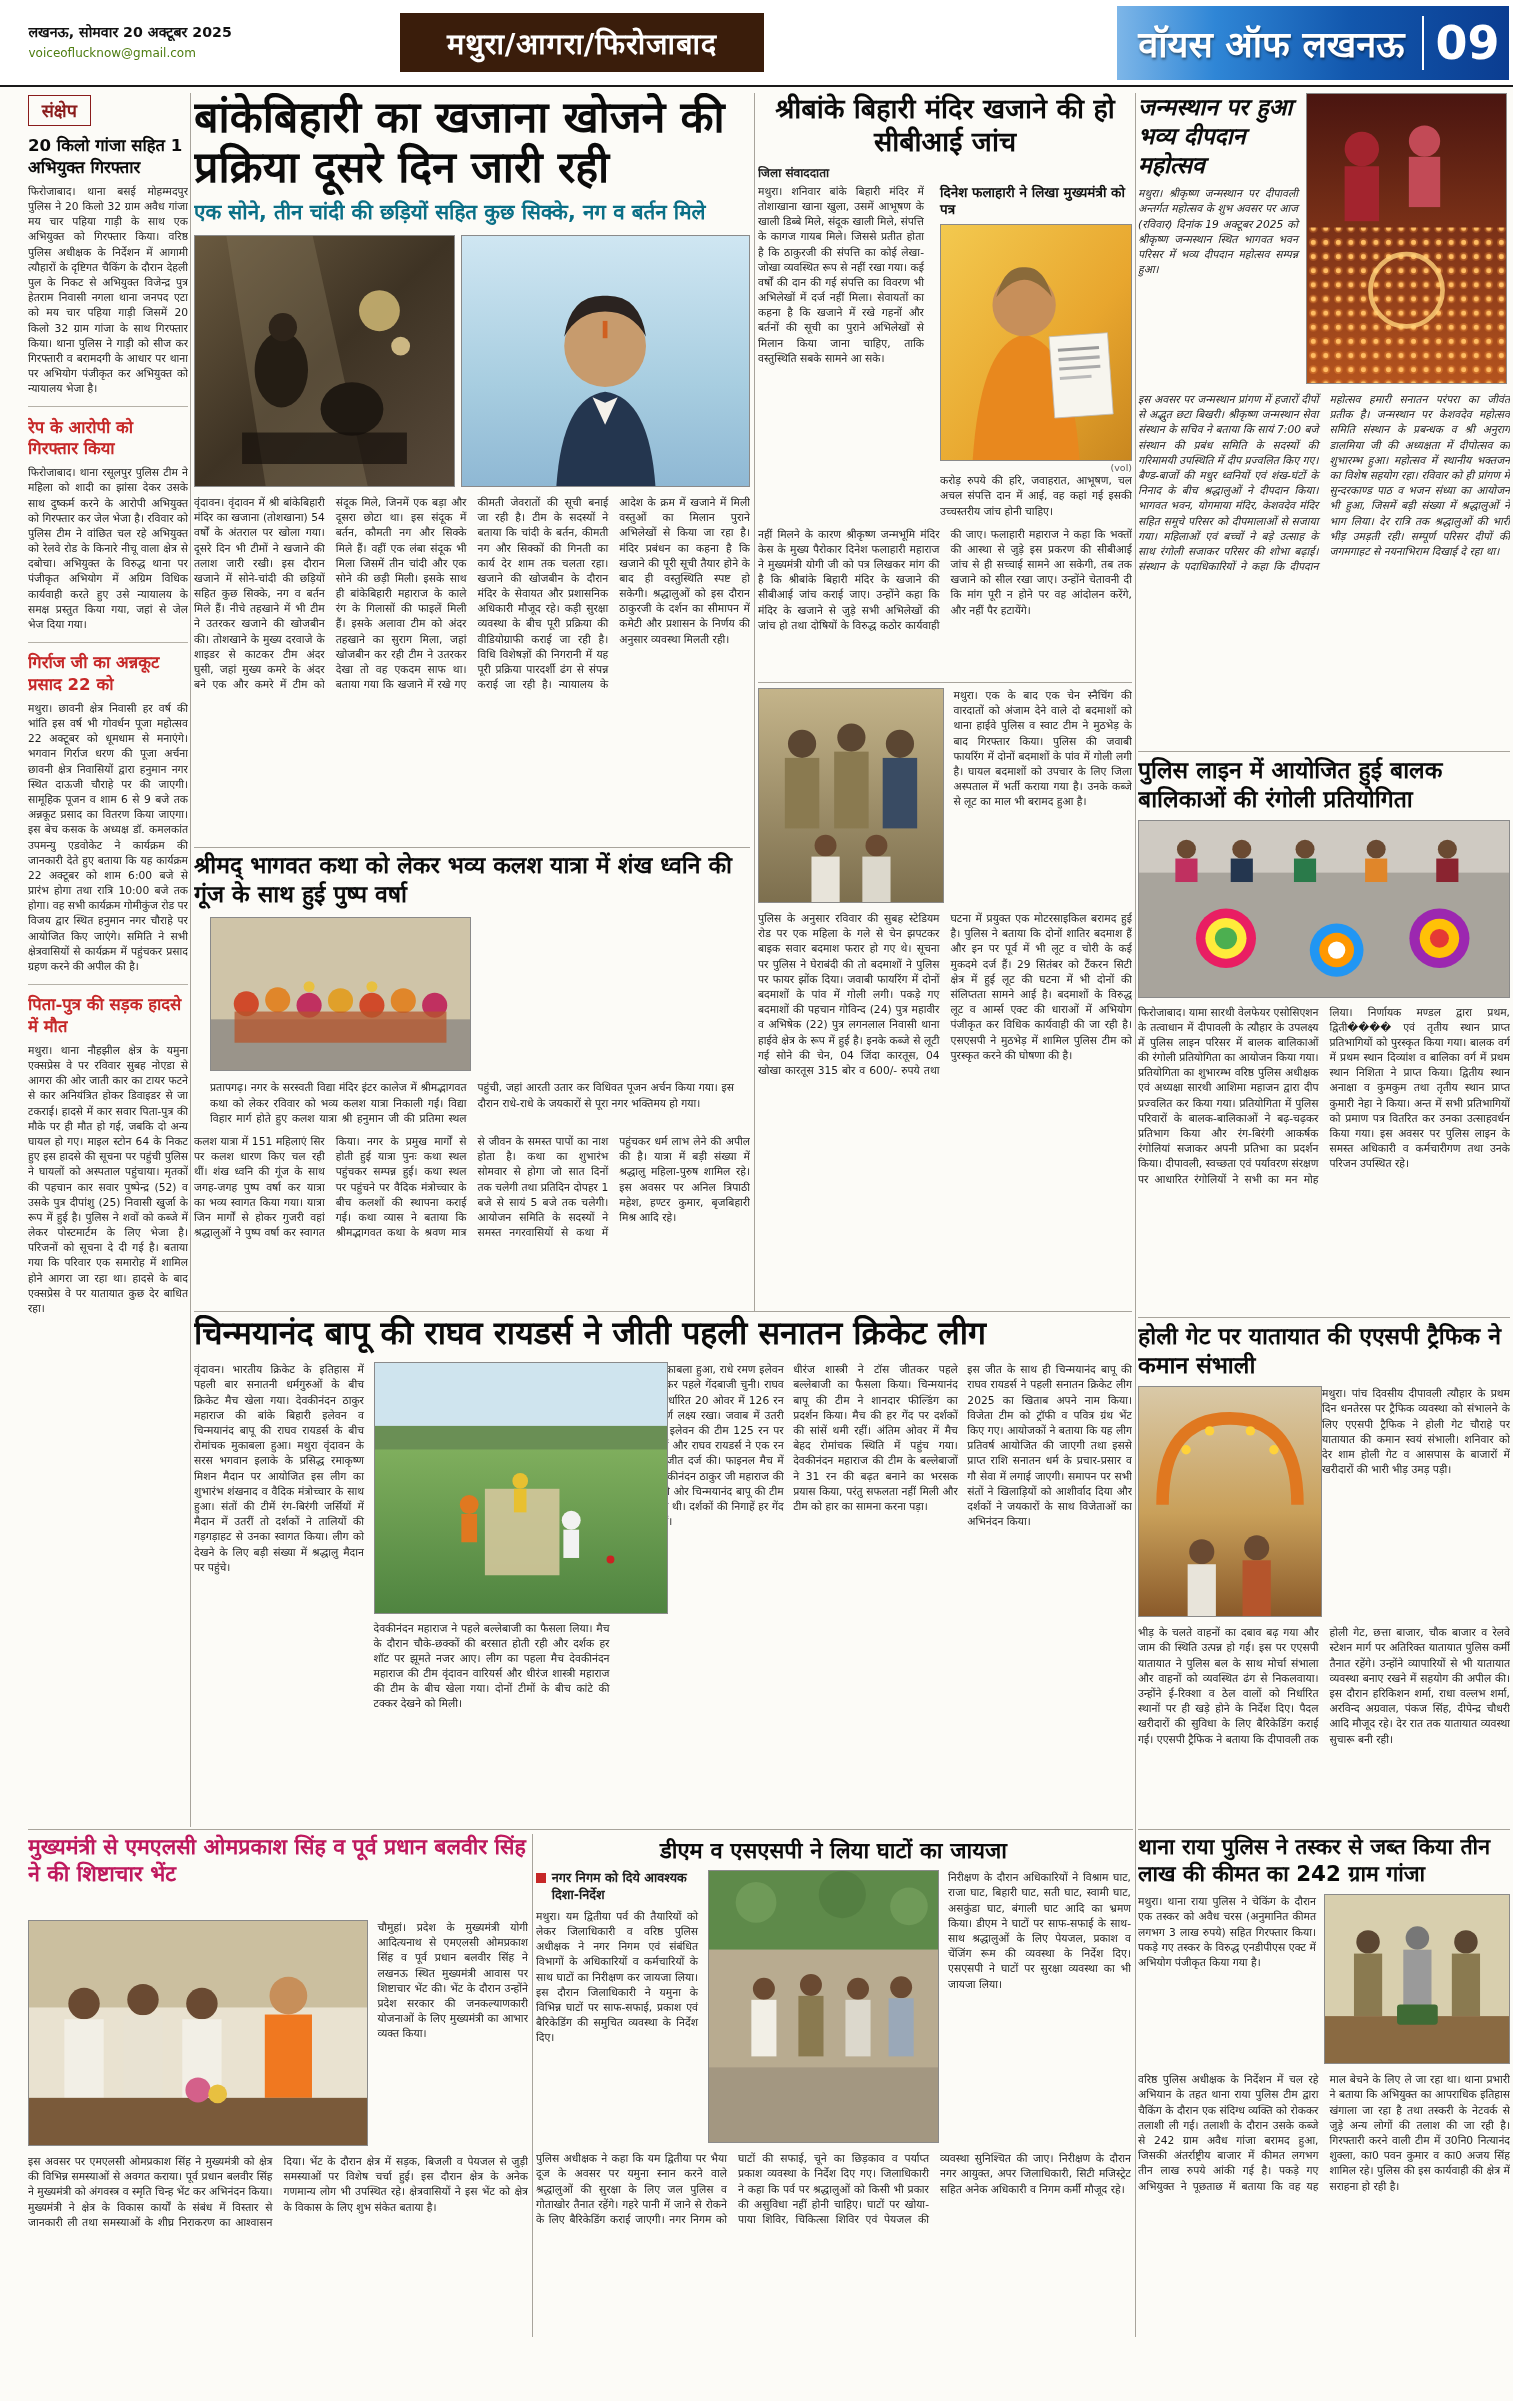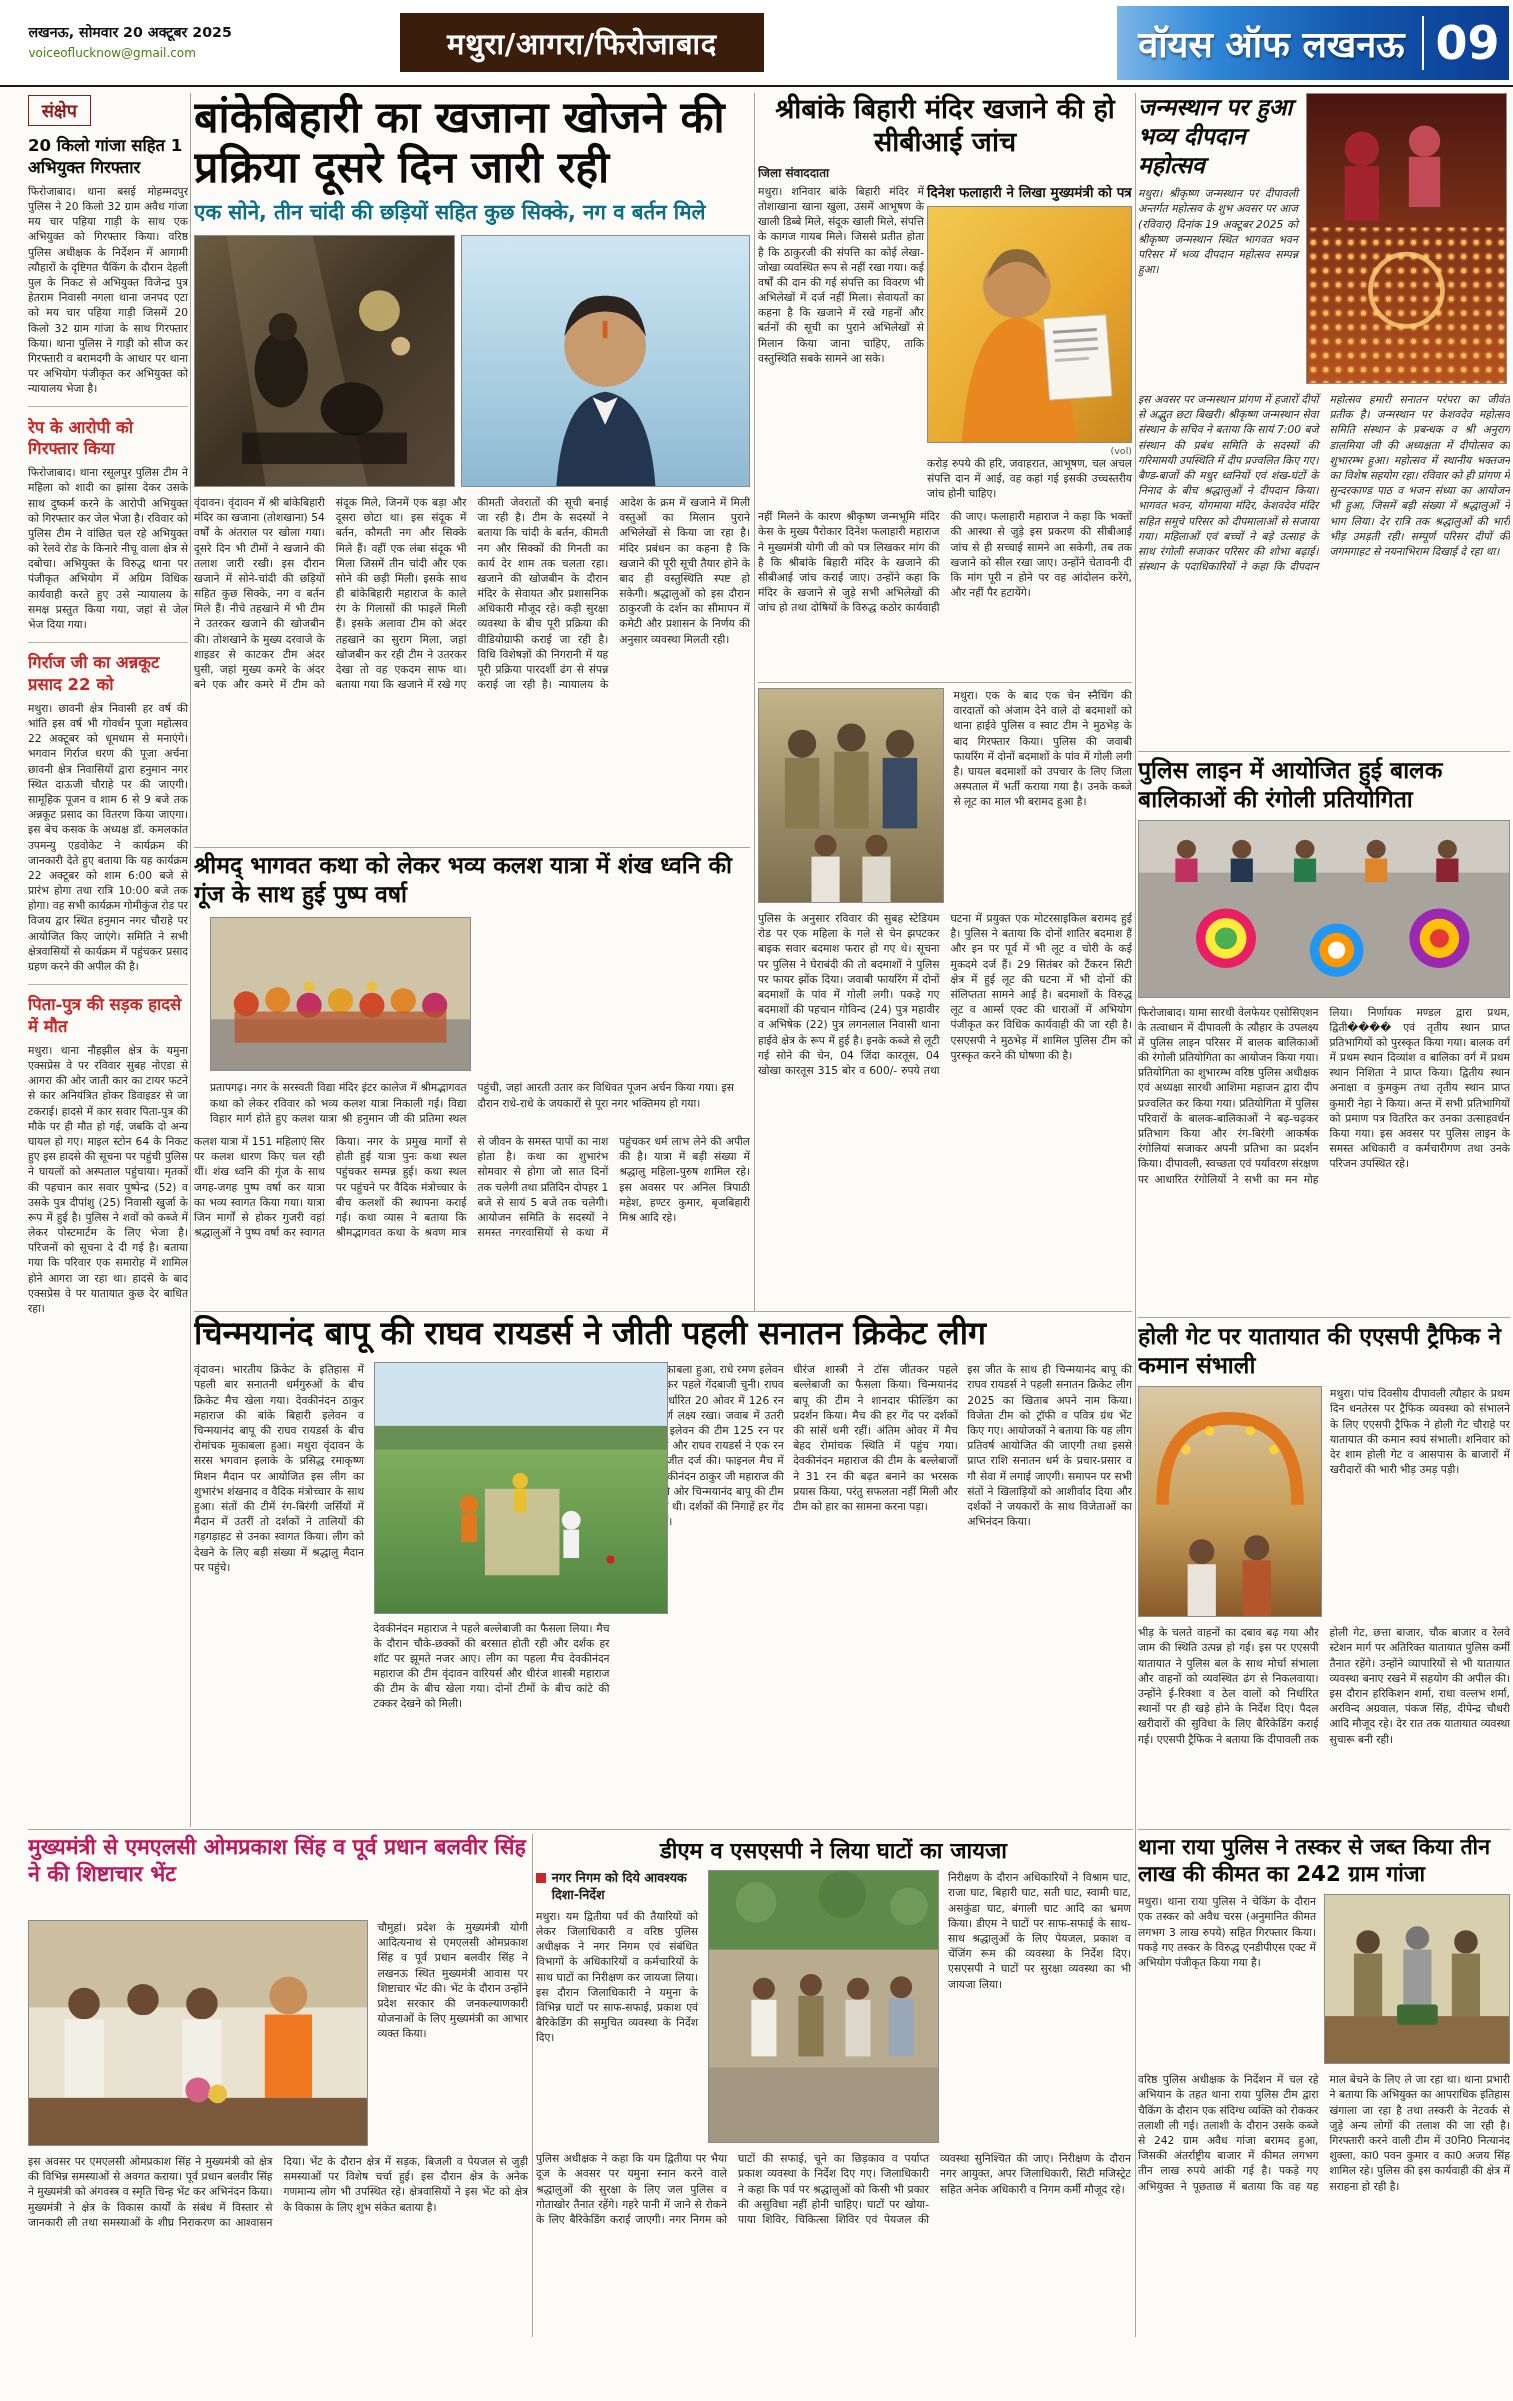--- a/index.html
+++ b/index.html
@@ -54,21 +54,21 @@
   
   #cricket { left:194px; top:1315px; width:938px; height:513px; }
   .crow { display:flex; gap:9.5px; margin-top:9.5px; }
   .crow .c1 { width:170px; flex-shrink:0; }
   .crow .c2 { width:236px; flex-shrink:0; }
   .crow .c3,.crow .c4,.crow .c5 { flex:1; }
   
   #cbi { left:758px; top:93px; width:374px; height:586px; }
   #cbi h2 { text-align:center; }
   .byline-row { display:flex; justify-content:space-between; font-size:12px; font-weight:bold; margin:4.7px 0 3.2px; color:#222; }
-  .cbi-cols { display:flex; gap:3px; }
+  .cbi-cols { display:flex; gap:16px; }
   .cbi-left { width:166px; flex-shrink:0; }
   .cbi-right { flex:1; }
   .kicker { font-size:13.5px; font-weight:bold; line-height:1.3; margin-bottom:4.7px; color:#111; }
   .cbi-bottom { margin-top:8px; }
   
   #snatcher { left:758px; top:688px; width:374px; height:622px; }
   #snatcher h2 { text-align:center; margin-bottom:8px; }
   .sn-row { display:flex; gap:9.5px; }
   .sn-bottom { margin-top:8px; }
   
@@ -76,21 +76,21 @@
   .dd-top { display:flex; gap:8px; }
   .dd-left { width:160px; flex-shrink:0; }
   .dd-left h2 { margin-bottom:6.3px; }
   .dd-bottom { margin-top:8px; }
   
   #rangoli { left:1138px; top:756px; width:372px; height:554px; }
   #rangoli h2 { margin-bottom:6.3px; }
   
   #holigate { left:1138px; top:1322px; width:372px; height:500px; }
   #holigate h2 { margin-bottom:6.3px; }
-  .hg-row { display:flex; gap:8px; }
+  .hg-row { display:flex; }
   .hg-bottom { margin-top:8px; }
   
   #ganja { left:1138px; top:1834px; width:372px; height:503px; }
   #ganja h2 { margin-bottom:6.3px; }
   .gj-row { display:flex; gap:8px; }
   .gj-bottom { margin-top:8px; }
   
   #cm-meet { left:28px; top:1834px; width:500px; height:503px; }
   #cm-meet h2 { color:#be185d; margin-bottom:6.3px; }
   .cm-row { display:flex; gap:9.5px;margin-top:32px; }

